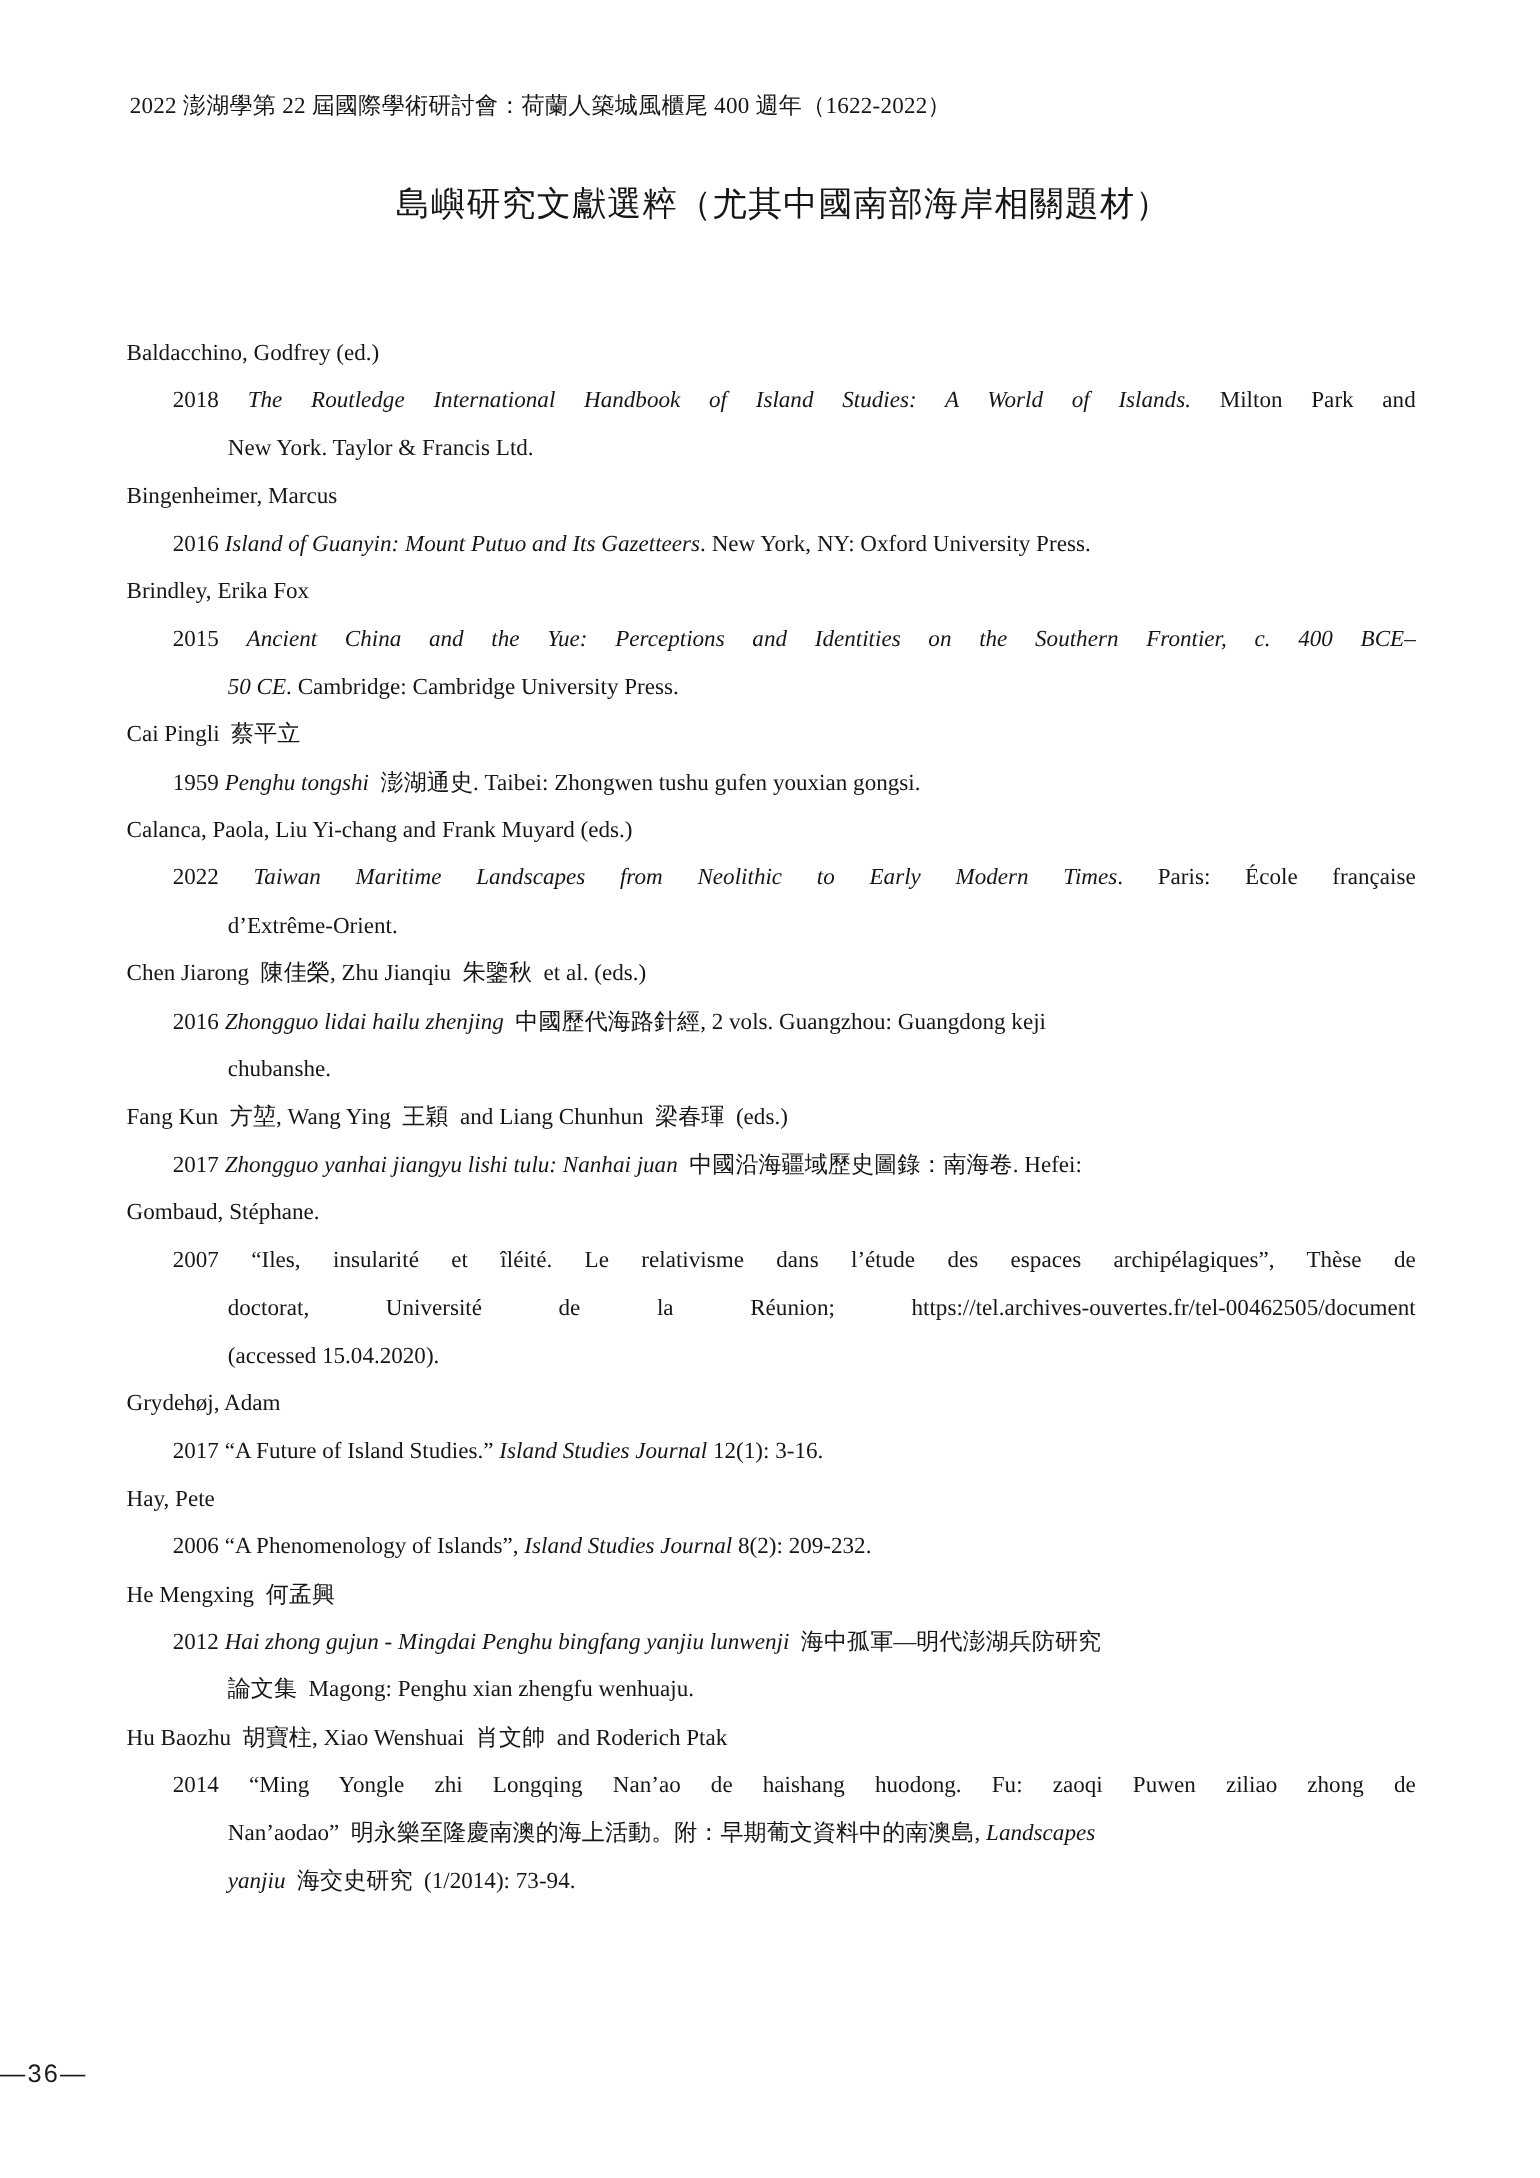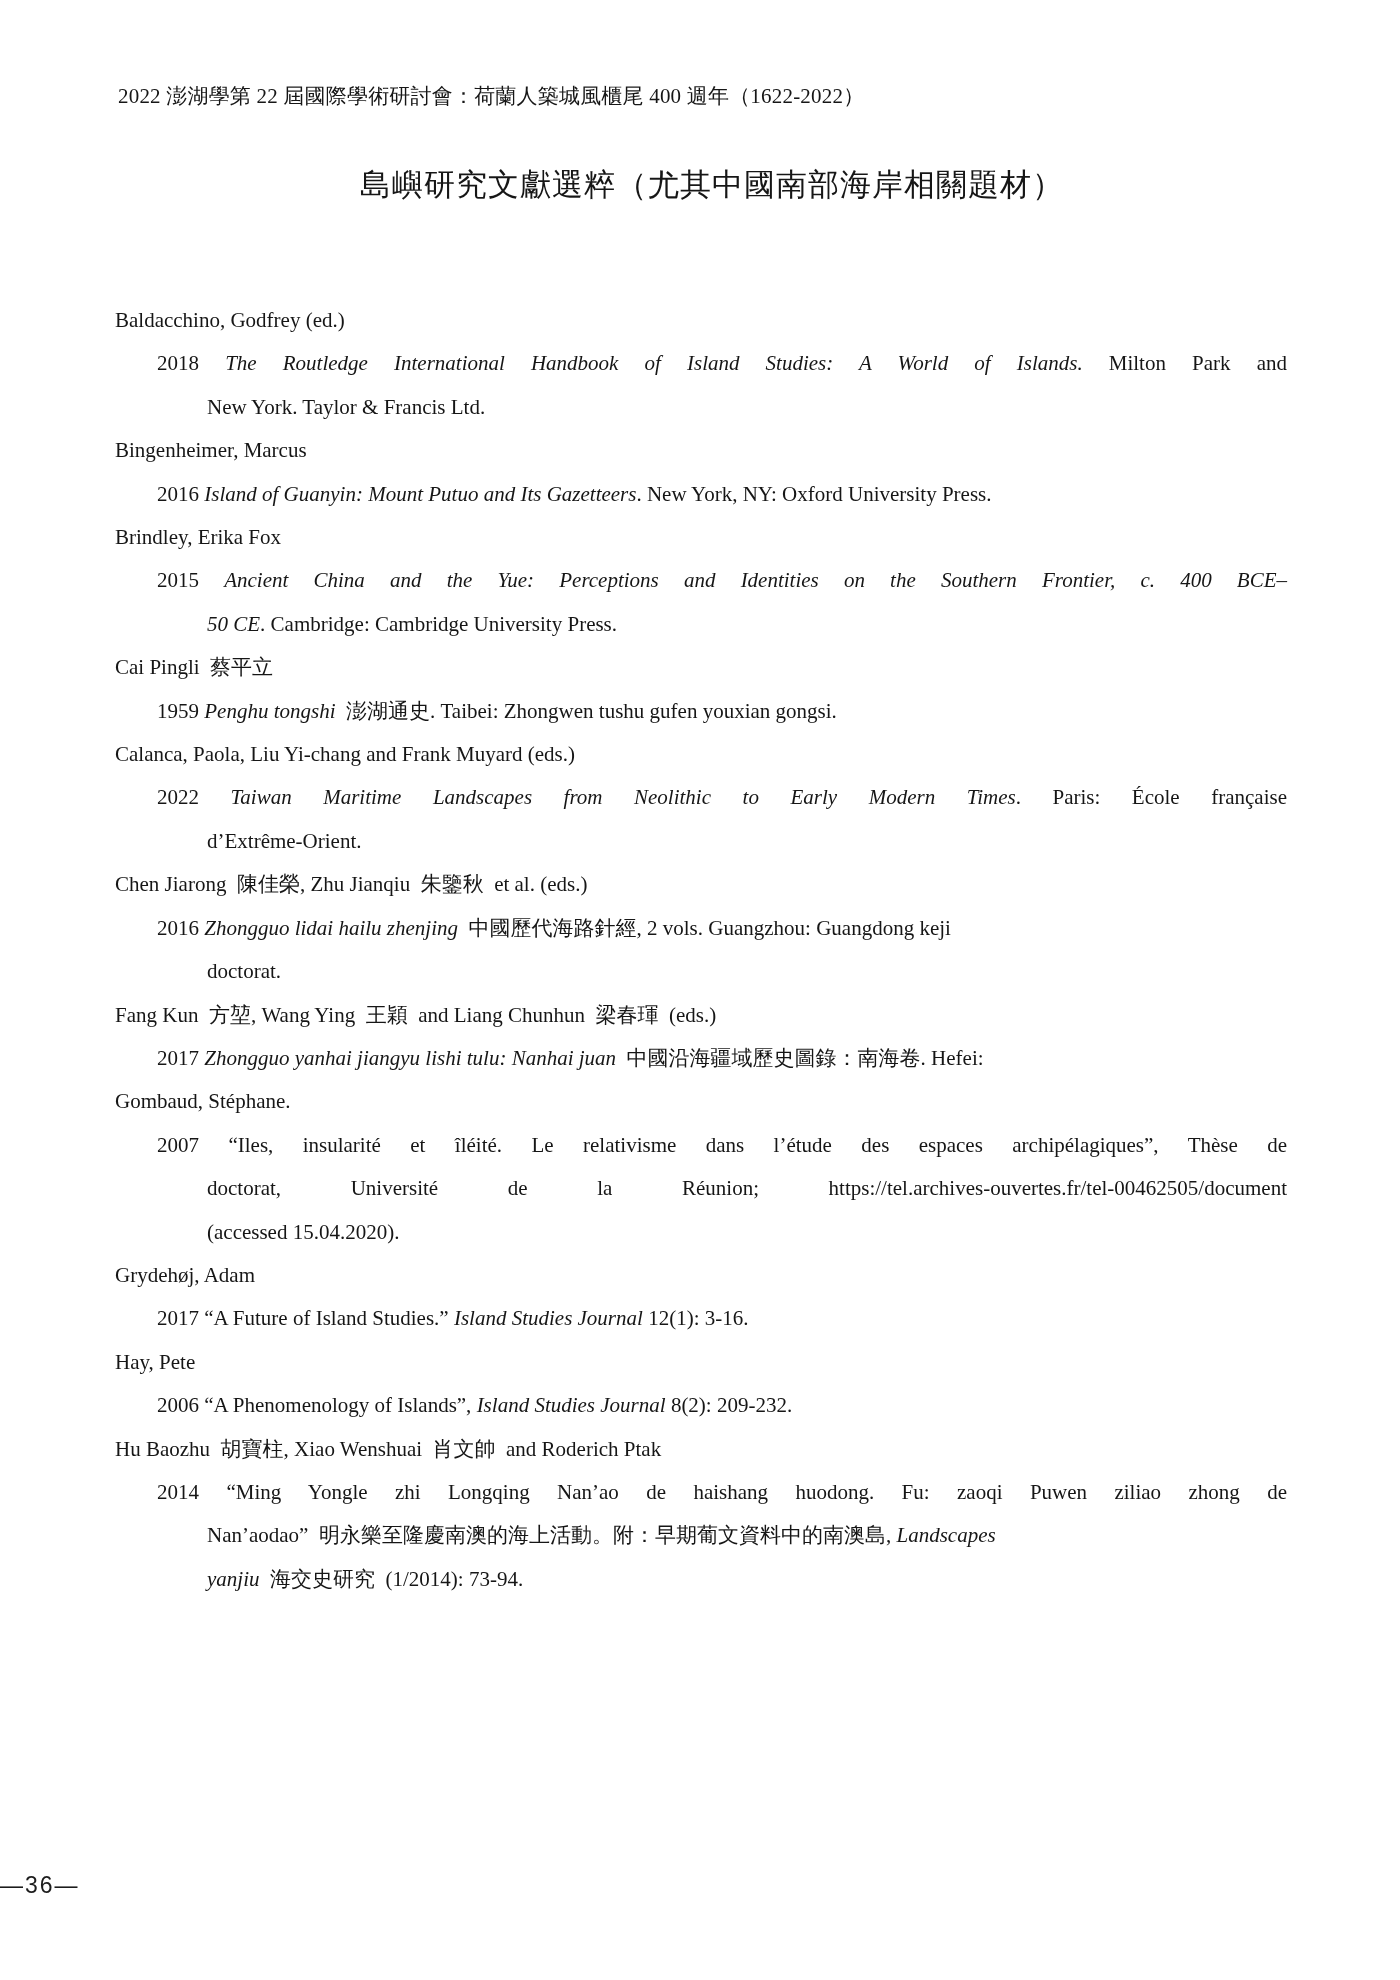--- a/index.html
+++ b/index.html
@@ -96,41 +96,46 @@
         <div class="line year-line"><span>1959 </span><span class="it">Penghu tongshi</span><span>  澎湖通史. Taibei: Zhongwen tushu gufen youxian gongsi.</span></div>
       </div>
       <div>
         <div class="author-line">Calanca, Paola, Liu Yi-chang and Frank Muyard (eds.)</div>
         <div class="line year-line justify"><span>2022 </span><span class="it">Taiwan Maritime Landscapes from Neolithic to Early Modern Times</span><span>. Paris: École française</span></div>
         <div class="line cont-line"><span>d’Extrême-Orient.</span></div>
       </div>
       <div>
         <div class="author-line">Chen Jiarong  陳佳榮, Zhu Jianqiu  朱鑒秋  et al. (eds.)</div>
         <div class="line year-line"><span>2016 </span><span class="it">Zhongguo lidai hailu zhenjing</span><span>  中國歷代海路針經, 2 vols. Guangzhou: Guangdong keji</span></div>
-        <div class="line cont-line"><span>doctorat.</span></div>
+        <div class="line cont-line"><span>chubanshe.</span></div>
       </div>
       <div>
         <div class="author-line">Fang Kun  方堃, Wang Ying  王穎  and Liang Chunhun  梁春琿  (eds.)</div>
         <div class="line year-line"><span>2017 </span><span class="it">Zhongguo yanhai jiangyu lishi tulu: Nanhai juan</span><span>  中國沿海疆域歷史圖錄：南海卷. Hefei:</span></div>
       </div>
       <div>
         <div class="author-line">Gombaud, Stéphane.</div>
         <div class="line year-line justify"><span>2007 “Iles, insularité et îléité. Le relativisme dans l’étude des espaces archipélagiques”, Thèse de</span></div>
         <div class="line cont-line justify"><span>doctorat, Université de la Réunion; https://tel.archives-ouvertes.fr/tel-00462505/document</span></div>
         <div class="line cont-line"><span>(accessed 15.04.2020).</span></div>
       </div>
       <div>
         <div class="author-line">Grydehøj, Adam</div>
         <div class="line year-line"><span>2017 “A Future of Island Studies.” </span><span class="it">Island Studies Journal</span><span> 12(1): 3-16.</span></div>
       </div>
       <div>
         <div class="author-line">Hay, Pete</div>
         <div class="line year-line"><span>2006 “A Phenomenology of Islands”, </span><span class="it">Island Studies Journal</span><span> 8(2): 209-232.</span></div>
       </div>
       <div>
+        <div class="author-line">He Mengxing  何孟興</div>
+        <div class="line year-line"><span>2012 </span><span class="it">Hai zhong gujun - Mingdai Penghu bingfang yanjiu lunwenji</span><span>  海中孤軍—明代澎湖兵防研究</span></div>
+        <div class="line cont-line"><span>論文集  Magong: Penghu xian zhengfu wenhuaju.</span></div>
+      </div>
+      <div>
         <div class="author-line">Hu Baozhu  胡寶柱, Xiao Wenshuai  肖文帥  and Roderich Ptak</div>
         <div class="line year-line justify"><span>2014 “Ming Yongle zhi Longqing Nan’ao de haishang huodong. Fu: zaoqi Puwen ziliao zhong de</span></div>
         <div class="line cont-line"><span>Nan’aodao”  明永樂至隆慶南澳的海上活動。附：早期葡文資料中的南澳島, </span><span class="it">Landscapes</span></div>
         <div class="line cont-line"><span class="it">yanjiu</span><span>  海交史研究  (1/2014): 73-94.</span></div>
       </div>
     </div>
 
   <div class="page-number">—36—</div>
 </div>
 

